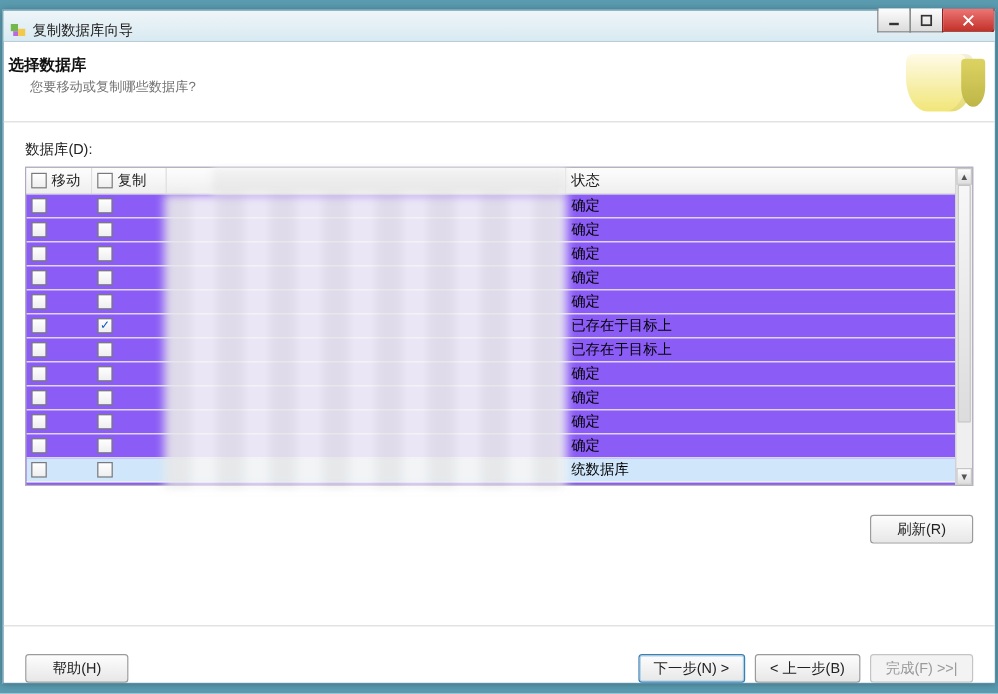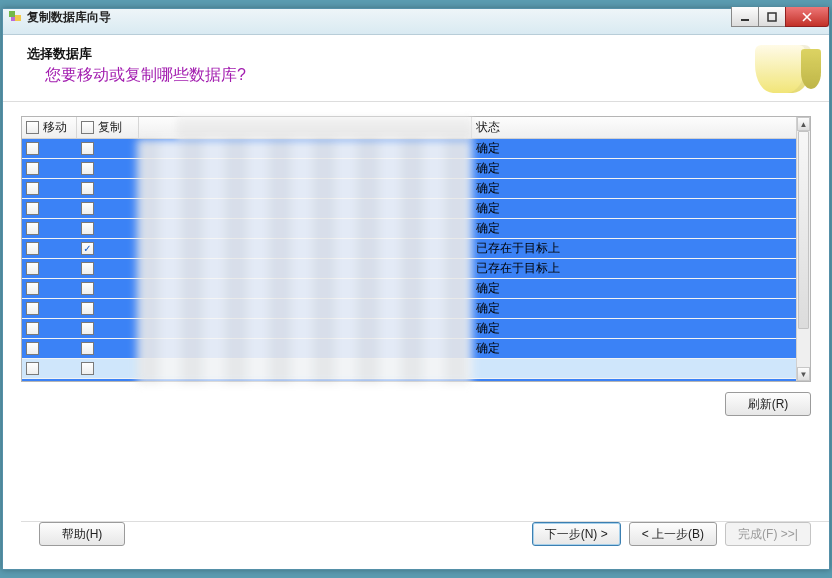--- a/index.html
+++ b/index.html
@@ -1,54 +1,54 @@
 <!DOCTYPE html>
 <html><head>
 <meta charset="utf-8">
 <style>
 * { box-sizing: border-box; margin: 0; padding: 0; }
 body { font-family: "Microsoft YaHei", SimSun, Tahoma, sans-serif; font-size: 12px; background: #5a9bb0; width: 832px; height: 578px; overflow: hidden; position: relative; }
 .window { position: absolute; top: 8px; left: 2px; width: 828px; height: 562px; background: #fff; border: 1px solid #5590a8; box-shadow: 0 0 6px rgba(0,0,0,.3); }
-.titlebar { height: 26px; background: linear-gradient(#eef5f8,#d9eaf2); border-bottom: 1px solid #b8cdd8; display: flex; align-items: flex-start; padding: 0 4px; position: relative; font-weight: bold; }
+.titlebar { height: 26px; background: linear-gradient(#eef5f8,#d9eaf2); border-bottom: 1px solid #b8cdd8; display: flex; align-items: flex-end; padding: 0 4px; position: relative; }
 .titlebar .ticon { width: 16px; height: 16px; margin-right: 4px; display: inline-flex; align-items: center; justify-content: center; }
 .titlebar .ttxt { font-size: 12px; color: #222; }
 .winbtns { position: absolute; right: 0; top: -2px; display: flex; }
 .winbtn { width: 28px; height: 20px; border: 1px solid #888; border-top: none; display: flex; align-items: center; justify-content: center; font-size: 11px; color: #222; background: linear-gradient(#fdfdfd,#dcdcdc); margin-left: -1px; }
 .winbtn.max { width: 28px; }
 .winbtn.close { width: 44px; background: linear-gradient(#e77,#c23128); color: #fff; border-color: #8f2020; border-top-right-radius: 0; border-bottom-right-radius: 3px; }
 .winbtn.close svg { width: 10px; height: 10px; }
-.header { padding: 10px 18px 8px 24px; display: flex; align-items: flex-start; justify-content: space-between; border-bottom: 1px solid #ddd; }
+.header { padding: 10px 18px 8px 4px; display: flex; align-items: flex-start; justify-content: space-between; border-bottom: 1px solid #ddd; }
 .header-left .h1 { font-size: 13px; font-weight: bold; color: #111; }
-.header-left .h2 { font-size: 16px; color: #a21caf; margin: 2px 0 0 18px; }
+.header-left .h2 { font-size: 11px; color: #737373; margin: 2px 0 0 18px; }
 .header-icon { width: 56px; height: 48px; background: linear-gradient(#fffbe5,#f0e36a); border-radius: 6px 6px 18px 18px / 6px 6px 28px 28px; box-shadow: inset -6px 0 0 rgba(0,0,0,.05); position: relative; opacity: .9; }
 .header-icon::after { content: ""; position: absolute; right: -10px; top: 4px; width: 20px; height: 40px; background: linear-gradient(#d9cf52,#b8ae35); border-radius: 4px 4px 12px 12px / 4px 4px 20px 20px; }
 .content { padding: 14px 18px 8px 18px; }
 .lbl { font-size: 12px; margin-bottom: 6px; color: #222; }
-.table-wrap { border: 1px solid #b5b5b5; height: 266px; position: relative; background: #3b82f6; display: flex; }
+.table-wrap { border: 1px solid #b5b5b5; height: 266px; position: relative; background: #8b5cf6; display: flex; }
 .colhead { position: absolute; top: 0; left: 0; right: 14px; height: 22px; display: flex; background: #fff; border-bottom: 1px solid #d0d0d0; }
 .ch { display: flex; align-items: center; padding: 0 4px; border-right: 1px solid #d6d6d6; background: linear-gradient(#fdfdfd,#efefef); font-size: 12px; color: #222; }
 .ch .hcb { margin-right: 4px; }
 .rows { position: absolute; top: 22px; left: 0; right: 14px; bottom: 0; overflow: hidden; }
 .row { height: 20px; display: flex; align-items: center; border-bottom: 1px solid #f3f3f3; }
 .row.sel { background: #cfe6fb; }
 .cell { display: flex; align-items: center; padding: 0 4px; height: 100%; }
 .cb { width: 13px; height: 13px; border: 1px solid #7a7a7a; background: linear-gradient(#fff,#eee); display: inline-flex; align-items: center; justify-content: center; }
 .cb.checked::after { content: "✓"; font-size: 10px; color: #1459c6; line-height: 1; }
 .blur { position: absolute; top: 22px; left: 115px; width: 335px; height: 244px; background: repeating-linear-gradient(90deg,#e9e9e9 0 22px,#f6f6f6 22px 44px), repeating-linear-gradient(0deg,rgba(255,255,255,.6) 0 18px,rgba(230,230,230,.6) 18px 36px); filter: blur(4px); opacity: .9; }
 .blur-top { position: absolute; top: 0; left: 155px; width: 295px; height: 22px; background: linear-gradient(#f2f2f2,#e6e6e6); filter: blur(3px); }
 .vscroll { position: absolute; right: 0; top: 0; width: 14px; height: 100%; background: #efefef; border-left: 1px solid #d0d0d0; }
 .vscroll .btn { height: 14px; background: linear-gradient(#fdfdfd,#dedede); border: 1px solid #c7c7c7; display: flex; align-items: center; justify-content: center; font-size: 8px; color: #555; }
 .vscroll .track { position: absolute; top: 14px; bottom: 14px; left: 0; right: 0; }
 .vscroll .thumb { position: absolute; left: 1px; right: 1px; top: 0; height: 84%; background: linear-gradient(#f7f7f7,#dcdcdc); border: 1px solid #c3c3c3; border-radius: 1px; }
 .vscroll .btn.dn { position: absolute; bottom: 0; left: 0; right: 0; }
-.refresh-row { display: flex; justify-content: flex-end; margin-top: 10px; }
+.refresh-row { display: flex; justify-content: flex-end; margin-top: 24px; }
 .btn-std { min-width: 86px; height: 24px; padding: 0 12px; background: linear-gradient(#fdfdfd,#e7e7e7); border: 1px solid #9b9b9b; border-radius: 3px; font-size: 12px; color: #222; display: inline-flex; align-items: center; justify-content: center; cursor: default; }
 .btn-std.default { border-color: #3c7fb1; box-shadow: 0 0 0 1px #a7d0ea inset; }
 .btn-std.disabled { color: #9a9a9a; border-color: #c4c4c4; background: #f3f3f3; }
-.footer { position: absolute; bottom: 0; left: 0; right: 0; height: 48px; border-top: 1px solid #ddd; display: flex; align-items: flex-start; justify-content: space-between; padding: 0 18px; margin-left: 18px; }
+.footer { position: absolute; bottom: 0; left: 0; right: 0; height: 48px; border-top: 1px solid #ddd; display: flex; align-items: flex-end; justify-content: space-between; padding: 0 18px; }
 .footer-right { display: flex; gap: 8px; }
 </style>
 </head>
 <body>
 
 <div class="window">
 
   <div class="titlebar">
     <span class="ticon">
       <svg viewBox="0 0 16 16" width="16" height="16">
@@ -79,20 +79,21 @@
 
   <div class="header">
     <div class="header-left">
       <div class="h1">选择数据库</div>
       <div class="h2">您要移动或复制哪些数据库?</div>
     </div>
     <div class="header-icon"></div>
   </div>
 
   <div class="content">
+    <div class="lbl">数据库(D):</div>
 
     <div class="table-wrap">
       <div class="colhead">
         <div class="ch" id="ch-move" style="width: 55px;">
           <span class="cb hcb"></span>
           <span>移动</span>
         </div>
         <div class="ch" id="ch-copy" style="width: 62px;">
           <span class="cb hcb"></span>
           <span>复制</span>
@@ -237,20 +238,23 @@
             </div>
           </div>
           <div class="row sel">
             <div class="cell" style="width: 55px;">
               <span class="cb"></span>
             </div>
             <div class="cell" style="width: 62px;">
               <span class="cb"></span>
             </div>
             <div class="cell" style="width: 333px;"></div>
+            <div class="cell" style="flex: 1 1 0%;">
+              <span>统数据库</span>
+            </div>
           </div>
         </div>
 
       <div class="blur-top"></div>
       <div class="blur"></div>
 
       <div class="vscroll">
         <div class="btn">▲</div>
         <div class="track">
           <div class="thumb"></div>

